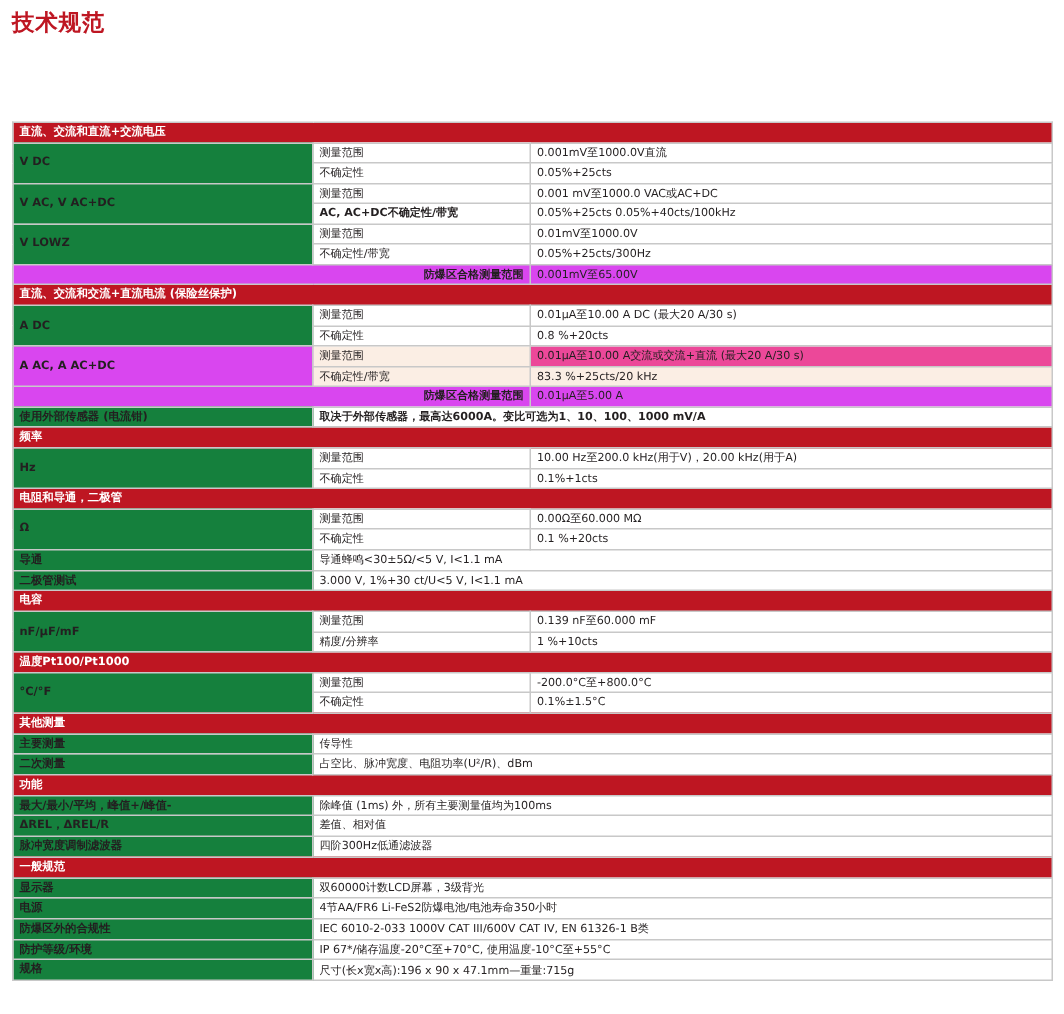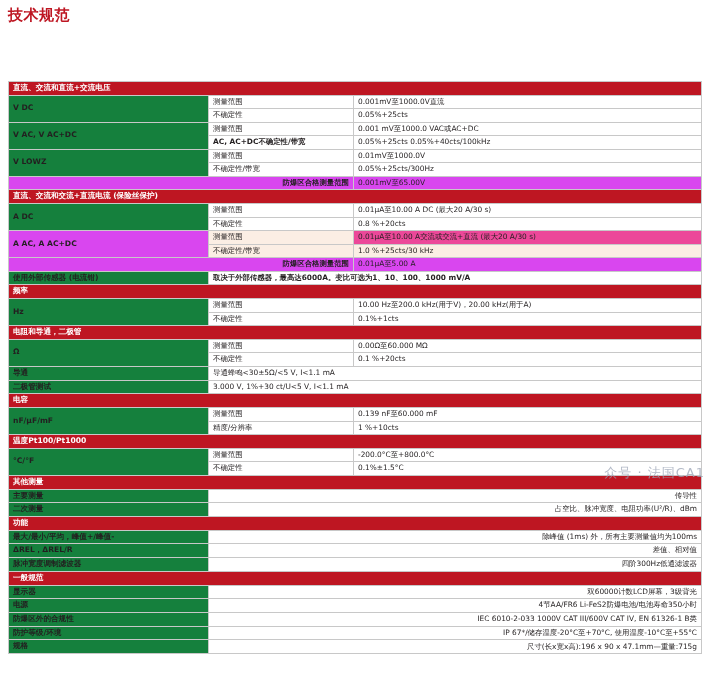--- a/index.html
+++ b/index.html
@@ -62,21 +62,21 @@
   .shaded td {
     background: #d946ef;
   }
   .shaded2 td {
     background: #fbeee4;
   }
   .mid {
     background: #ffffff;
   }
   .center {
-    text-align: right;
+    text-align: left;
   }
   .bold {
     font-weight: bold;
   }
   .watermark {
     position: absolute;
     right: 4px;
     bottom: 14px;
     font-size: 13px;
     color: #9aa3b5;
@@ -148,21 +148,21 @@
           <td class="mid">不确定性</td>
           <td>0.8 %+20cts</td>
         </tr>
         <tr class="shaded2">
           <td class="rowlabel" rowspan="2" style="background: #d946ef;">A AC, A AC+DC</td>
           <td class="mid" style="background: rgb(251, 238, 228);">测量范围</td>
           <td style="background: #ec4899;">0.01μA至10.00 A交流或交流+直流 (最大20 A/30 s)</td>
         </tr>
         <tr class="shaded2">
           <td class="mid" style="background: rgb(251, 238, 228);">不确定性/带宽</td>
-          <td style="background: rgb(251, 238, 228);">1.0 %+25cts/30 kHz</td>
+          <td style="background: rgb(251, 238, 228);">83.3 %+25cts/20 kHz</td>
         </tr>
         <tr class="shaded">
           <td colspan="2" class="bold" style="text-align: right;">防爆区合格测量范围</td>
           <td>0.01μA至5.00 A</td>
         </tr>
         <tr>
           <td class="rowlabel">使用外部传感器 (电流钳)</td>
           <td colspan="2" class="bold">取决于外部传感器，最高达6000A。变比可选为1、10、100、1000 mV/A</td>
         </tr>
         <tr class="sec">
@@ -265,14 +265,13 @@
         <tr>
           <td class="rowlabel">防护等级/环境</td>
           <td colspan="2" class="center">IP 67*/储存温度-20°C至+70°C, 使用温度-10°C至+55°C</td>
         </tr>
         <tr>
           <td class="rowlabel">规格</td>
           <td colspan="2" class="center">尺寸(长x宽x高):196 x 90 x 47.1mm—重量:715g</td>
         </tr>
       </tbody>
   </table>
-  <div class="watermark">众号 · 法国CA1</div>
 </div>
 
 </body></html>

